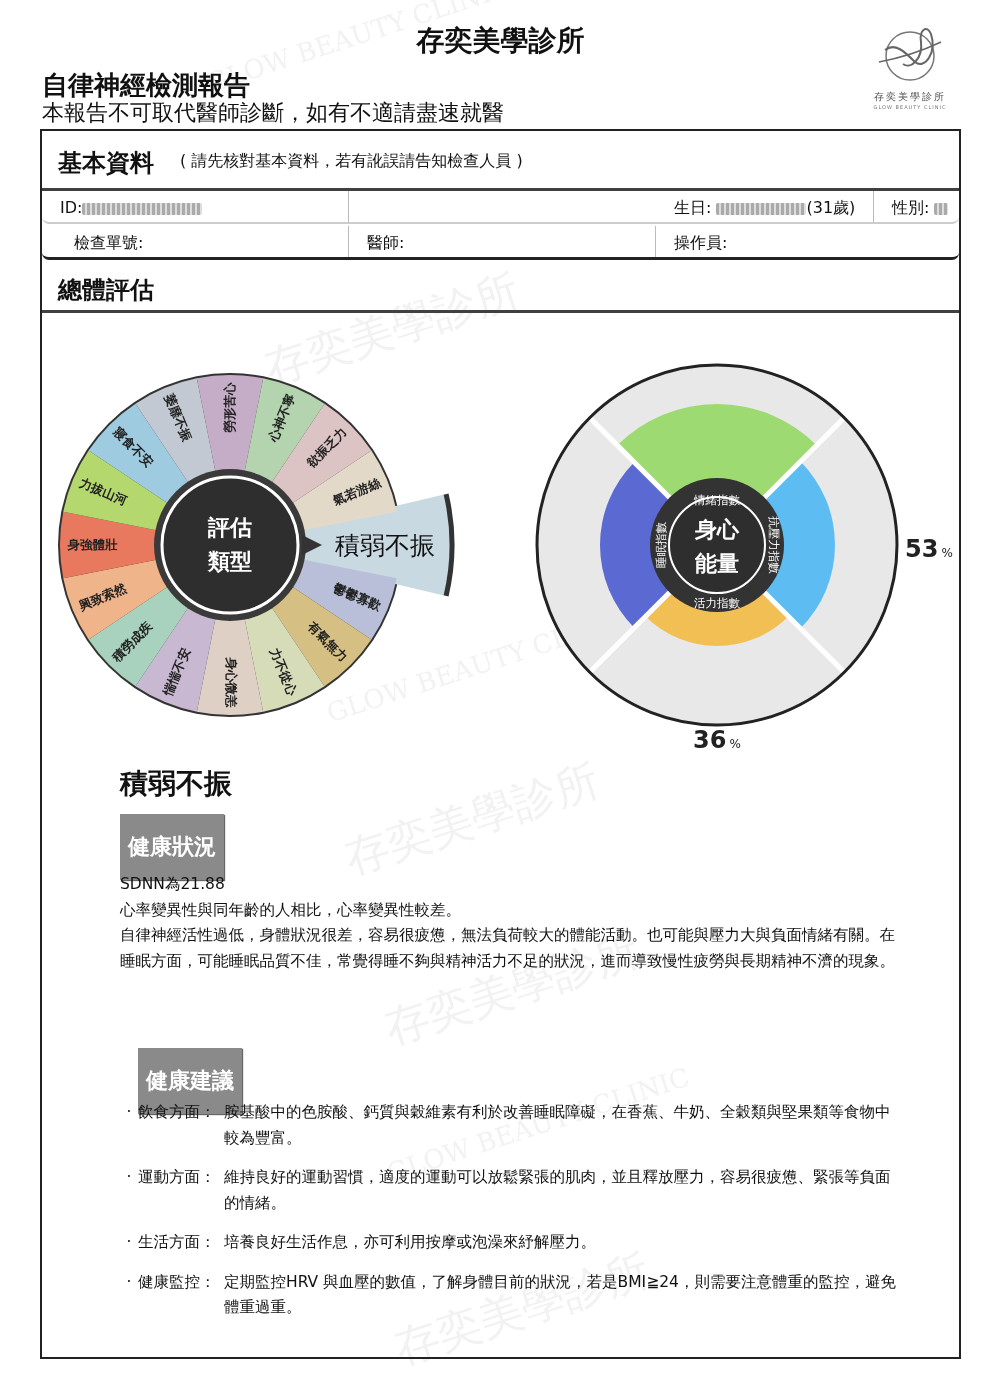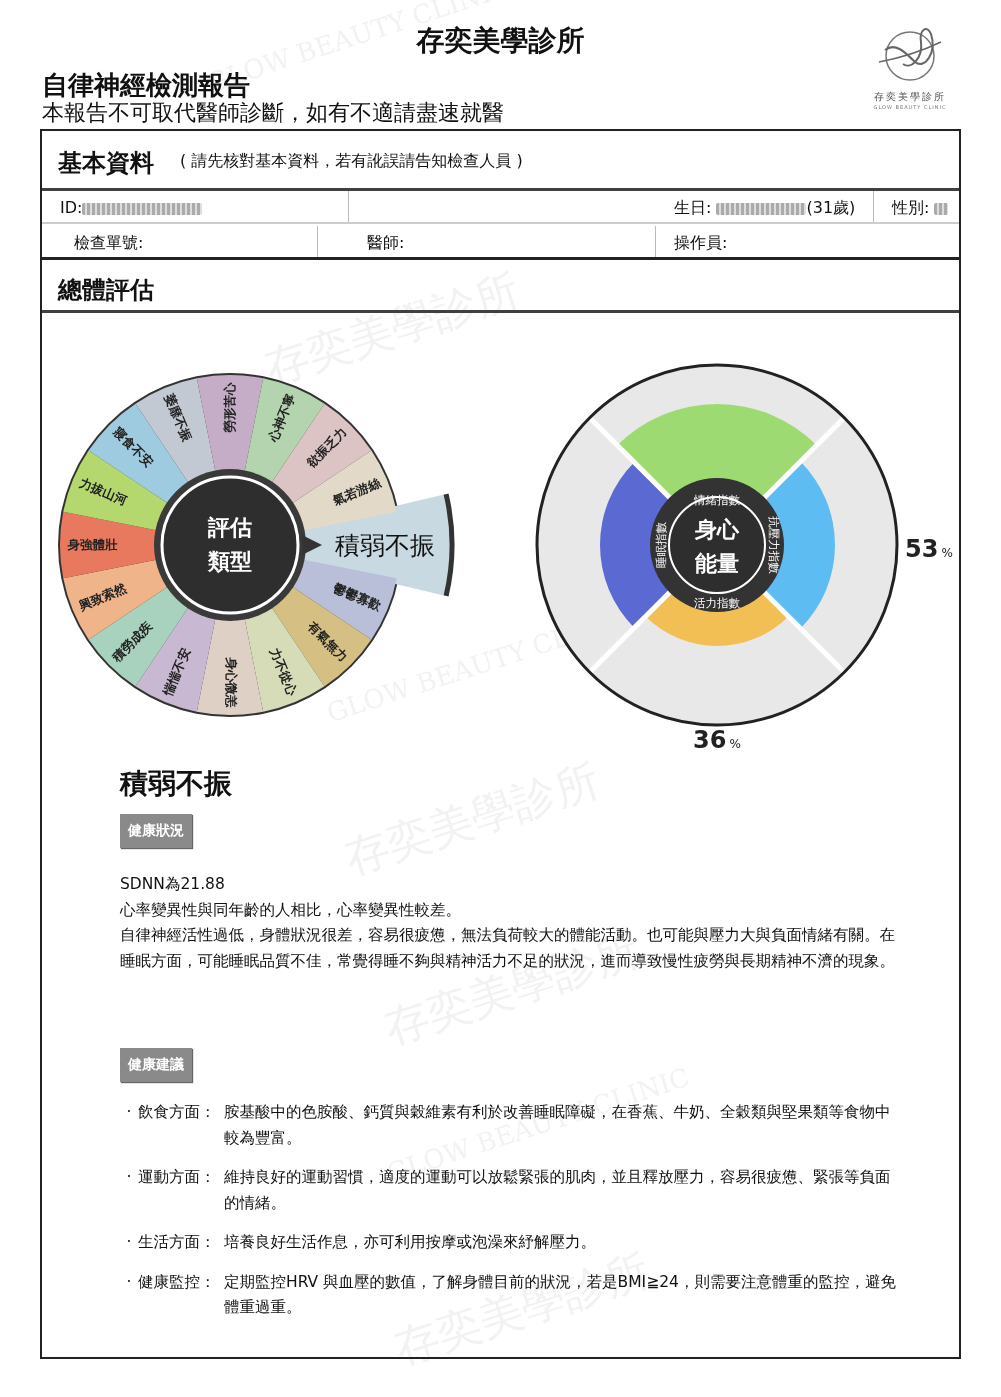--- a/index.html
+++ b/index.html
@@ -8,27 +8,27 @@
   .clinic-title{position:absolute;left:0;right:0;top:22px;text-align:center;font-size:28px;font-weight:bold;z-index:2;}
   .report-title{position:absolute;left:42px;top:68px;font-size:26px;font-weight:bold;z-index:2;text-align:center;}
   .report-sub{position:absolute;left:42px;top:98px;font-size:22px;z-index:2;}
   .logo{position:absolute;left:860px;top:22px;width:100px;height:95px;z-index:2;text-align:center;}
   .logo .lname{font-size:10px;color:#555;letter-spacing:2px;margin-top:2px;}
   .logo .len{font-size:5px;color:#777;letter-spacing:1px;}
   .frame{position:absolute;left:40px;top:129px;width:921px;height:1230px;border:2px solid #222;box-sizing:border-box;z-index:1;}
   .sec-head{position:absolute;left:0;right:0;border-bottom:3px solid #404040;box-sizing:border-box;}
   .sec-title{position:absolute;left:16px;font-size:24px;font-weight:bold;}
   .sec-note{position:absolute;font-size:16px;}
-  .info-row{position:absolute;left:0;right:0;height:33px;font-size:16px;box-sizing:border-box;}
+  .info-row{position:absolute;left:0;right:0;height:33px;font-size:16px;box-sizing:border-box;border-radius:7px;}
   .cell{position:absolute;top:0;bottom:0;padding-left:18px;line-height:33px;border-right:1px solid #bbb;box-sizing:border-box;}
   .blur{display:inline-block;height:12px;vertical-align:middle;background:repeating-linear-gradient(90deg,#aaa 0 3px,#ddd 3px 5px);border-radius:2px;}
   .wheel{position:absolute;left:40px;top:350px;z-index:3;}
   .ring{position:absolute;left:520px;top:340px;z-index:3;}
   .result-title{position:absolute;left:120px;top:765px;font-size:28px;font-weight:bold;z-index:3;}
-  .tag{position:absolute;left:120px;background:#8a8a8a;color:#fff;font-weight:bold;font-size:14px;padding:8px 8px;z-index:3;box-shadow:1px 1px 1px #666;}
+  .tag{position:absolute;left:120px;background:#8a8a8a;color:#fff;font-weight:bold;font-size:22px;padding:18px 8px;z-index:3;box-shadow:1px 1px 1px #666;}
   .para{position:absolute;left:120px;width:780px;font-size:15.5px;line-height:25.5px;z-index:3;}
   .advice{position:absolute;left:120px;width:780px;font-size:15.5px;z-index:3;}
   .adv-item{position:relative;display:flex;margin-bottom:14px;line-height:25.5px;}
   .adv-dot{width:18px;text-align:center;}
   .adv-label{width:86px;white-space:nowrap;}
   .adv-text{flex:1;}
 </style>
 </head>
 <body>
 
@@ -66,21 +66,21 @@
     </div>
     <div class="cell" style="left:614px;width:218px;">
       <span>生日:</span> <span class="blur" style="width:90px;"></span><span>(31歲)</span>
     </div>
     <div class="cell" style="left:832px;right:0;border-right:none;">
       <span>性別:</span> <span class="blur" style="width:14px;"></span>
     </div>
   </div>
 
   <div class="info-row" style="top:95px;border-bottom:3px solid #222;height:34px;">
-    <div class="cell" style="left:0;width:276px;padding-left:32px;"><span>檢查單號:</span></div>
+    <div class="cell" style="left:0;width:307px;padding-left:32px;"><span>檢查單號:</span></div>
     <div class="cell" style="left:307px;width:307px;"><span>醫師:</span></div>
     <div class="cell" style="left:614px;right:0;border-right:none;"><span>操作員:</span></div>
   </div>
 
   <div class="sec-head" style="top:129px;height:53px;">
     <div class="sec-title" style="top:14px;">總體評估</div>
   </div>
 </div>
 
 <svg class="wheel" id="wheel" width="440" height="380" viewBox="0 0 440 380">
@@ -151,21 +151,21 @@
     <text x="-5" y="217" font-size="24" text-anchor="end" fill="#222" font-weight="bold" font-family="DejaVu Sans, sans-serif"><tspan>52</tspan><tspan font-size="12" font-weight="normal" dx="3">%</tspan></text>
   </svg>
 
 <div class="result-title">積弱不振</div>
 <div class="tag" style="top:814px;">健康狀況</div>
 <div class="para" style="top:872px;">
   <div>SDNN為21.88</div>
   <div>心率變異性與同年齡的人相比，心率變異性較差。</div>
   <div>自律神經活性過低，身體狀況很差，容易很疲憊，無法負荷較大的體能活動。也可能與壓力大與負面情緒有關。在睡眠方面，可能睡眠品質不佳，常覺得睡不夠與精神活力不足的狀況，進而導致慢性疲勞與長期精神不濟的現象。</div>
 </div>
-<div class="tag" style="top:1048px;">健康建議</div>
+<div class="tag" style="top:1048px;margin-left:18px;">健康建議</div>
 <div class="advice" style="top:1100px;">
   <div class="adv-item">
       <span class="adv-dot">·</span>
       <span class="adv-label">飲食方面：</span>
       <span class="adv-text">胺基酸中的色胺酸、鈣質與穀維素有利於改善睡眠障礙，在香蕉、牛奶、全穀類與堅果類等食物中較為豐富。</span>
     </div>
   <div class="adv-item">
       <span class="adv-dot">·</span>
       <span class="adv-label">運動方面：</span>
       <span class="adv-text">維持良好的運動習慣，適度的運動可以放鬆緊張的肌肉，並且釋放壓力，容易很疲憊、緊張等負面的情緒。</span>

